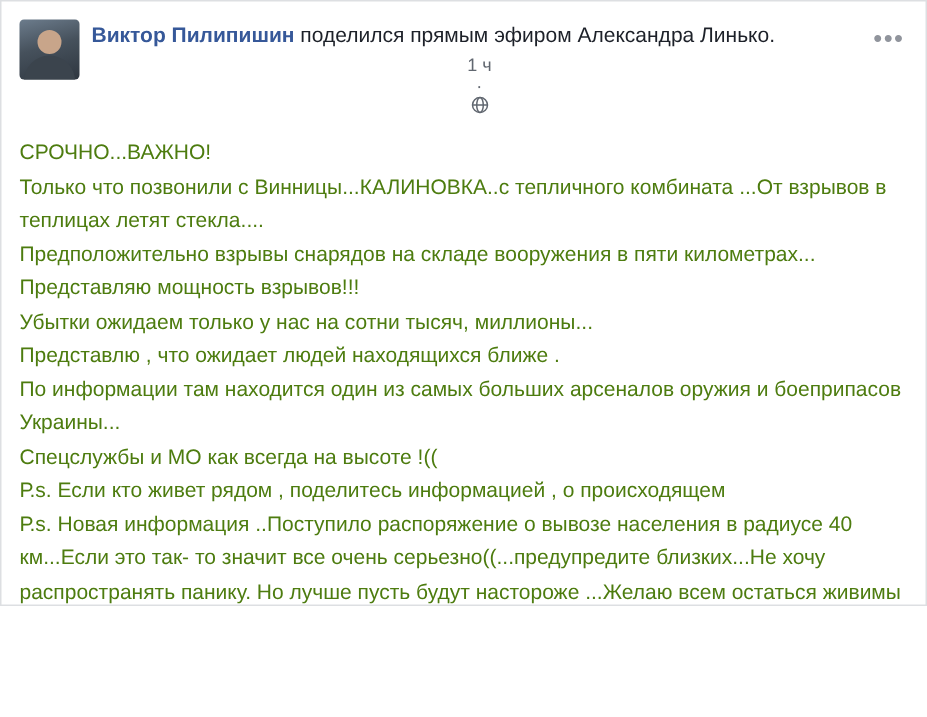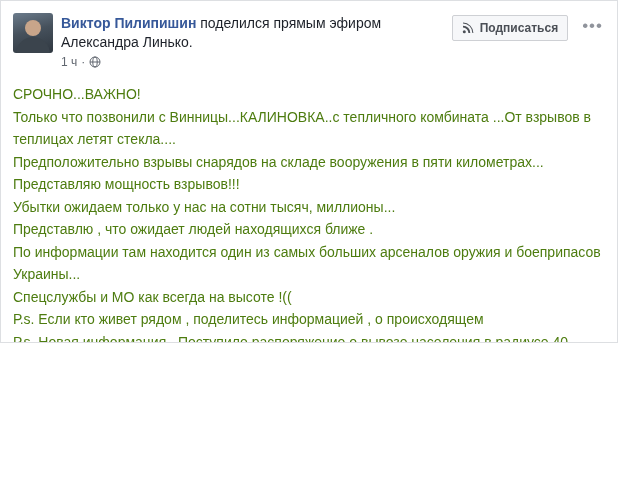--- a/index.html
+++ b/index.html
@@ -9,21 +9,21 @@
   body {
     width: 618px;
     height: 478px;
     background: #ffffff;
     font-family: "Liberation Sans", sans-serif;
     color: #1d2129;
     overflow: hidden;
   }
   .post-card {
     width: 618px;
-    height: 343px;
+    height: 404px;
     box-sizing: border-box;
     background: #ffffff;
     border: 1px solid #dddfe2;
     position: relative;
     overflow: hidden;
   }
   .post-header {
     display: flex;
     align-items: flex-start;
     padding: 12px 12px 0 12px;
@@ -74,20 +74,21 @@
   }
   .shared-text {
     color: #1d2129;
   }
   .meta-line {
     margin-top: 3px;
     font-size: 12px;
     color: #616770;
     display: flex;
     align-items: center;
+    flex-direction: column;
   }
   .meta-time {
     color: #616770;
     cursor: pointer;
   }
   .meta-sep {
     margin: 0 4px;
     color: #616770;
   }
   .globe-icon {
@@ -163,30 +164,20 @@
           <svg width="12" height="12" viewBox="0 0 12 12">
             <circle cx="6" cy="6" r="5" fill="none" stroke="#616770" stroke-width="1"></circle>
             <ellipse cx="6" cy="6" rx="2.2" ry="5" fill="none" stroke="#616770" stroke-width="1"></ellipse>
             <line x1="1" y1="6" x2="11" y2="6" stroke="#616770" stroke-width="1"></line>
           </svg>
         </span>
       </div>
     </div>
 
     <div class="header-actions">
-      <div class="follow-btn">
-        <span class="rss-icon">
-          <svg width="12" height="12" viewBox="0 0 12 12">
-            <circle cx="2.3" cy="9.7" r="1.5" fill="#4b4f56"></circle>
-            <path d="M1 5.6a5.4 5.4 0 0 1 5.4 5.4h1.9A7.3 7.3 0 0 0 1 3.7z" fill="#4b4f56"></path>
-            <path d="M1 1.6a9.4 9.4 0 0 1 9.4 9.4h1.0A10.4 10.4 0 0 0 1 0.6z" fill="#4b4f56"></path>
-          </svg>
-        </span>
-        <span>Подписаться</span>
-      </div>
       <div class="more-btn">•••</div>
     </div>
 
   </div>
 
   <div class="post-body">СРОЧНО...ВАЖНО!
 Только что позвонили с Винницы...КАЛИНОВКА..с тепличного комбината ...От взрывов в теплицах летят стекла....
 Предположительно взрывы снарядов на складе вооружения в пяти километрах...
 Представляю мощность взрывов!!!
 Убытки ожидаем только у нас на сотни тысяч, миллионы...

